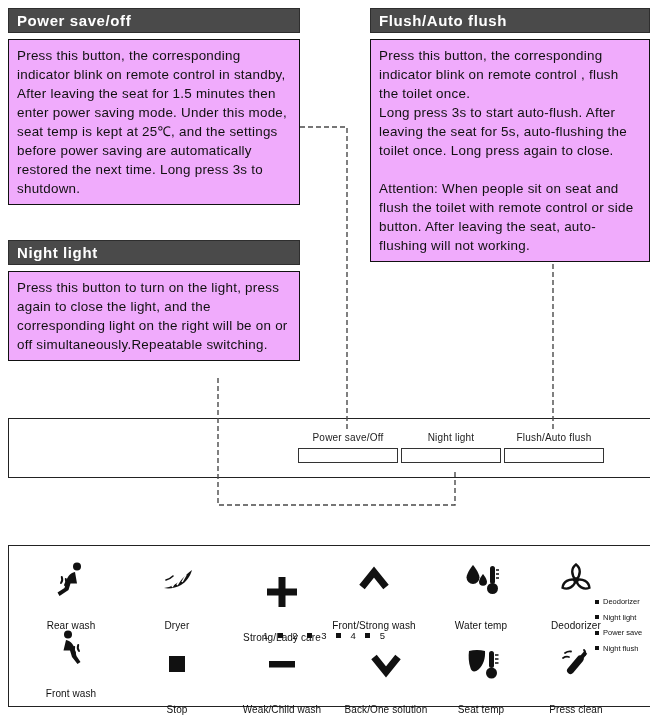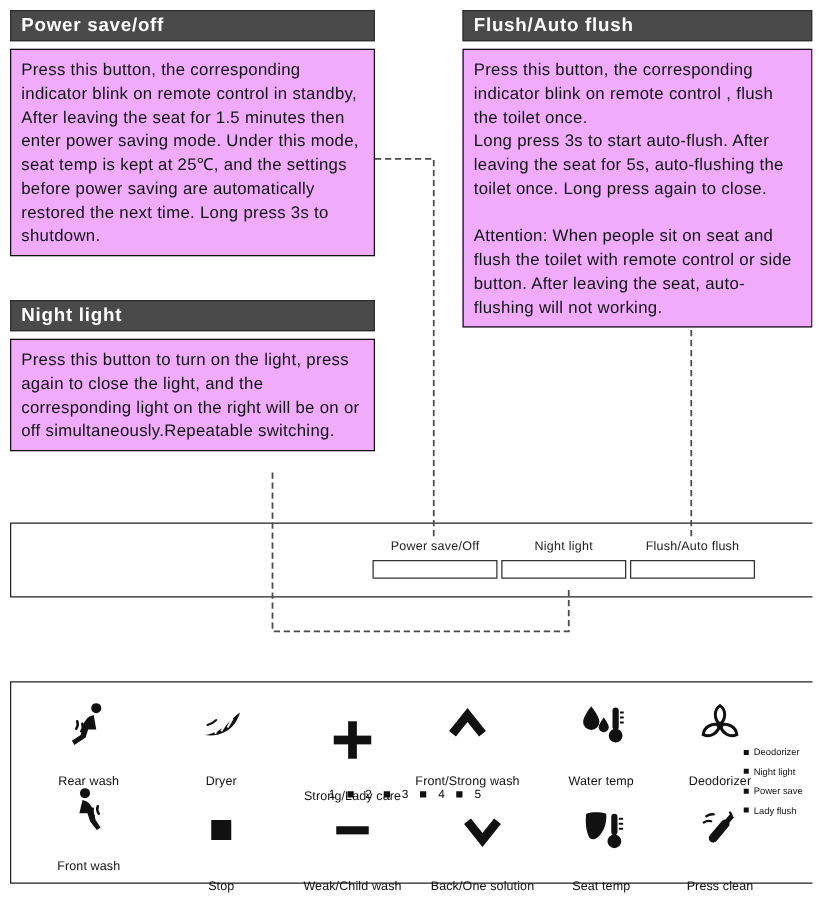--- a/index.html
+++ b/index.html
@@ -190,21 +190,21 @@
       <div class="legend-row">
         <i class="legend-sq"></i>
         <span>Night light</span>
       </div>
       <div class="legend-row">
         <i class="legend-sq"></i>
         <span>Power save</span>
       </div>
       <div class="legend-row">
         <i class="legend-sq"></i>
-        <span>Lady flush</span>
+        <span>Night flush</span>
       </div>
     </div>
 
     <div class="fcell" style="left:17px;top:82px">
       <span class="ficon">
         <svg viewBox="0 0 40 40">
           <g fill="#111">
             <circle cx="17" cy="6.5" r="4"></circle>
             <path d="M15 12 c5 1 8 5 9 10 l1.5 6 4 6 -3 2 -5.5 -7 -2 -6.5 -6.5 0 z"></path>
           </g>

